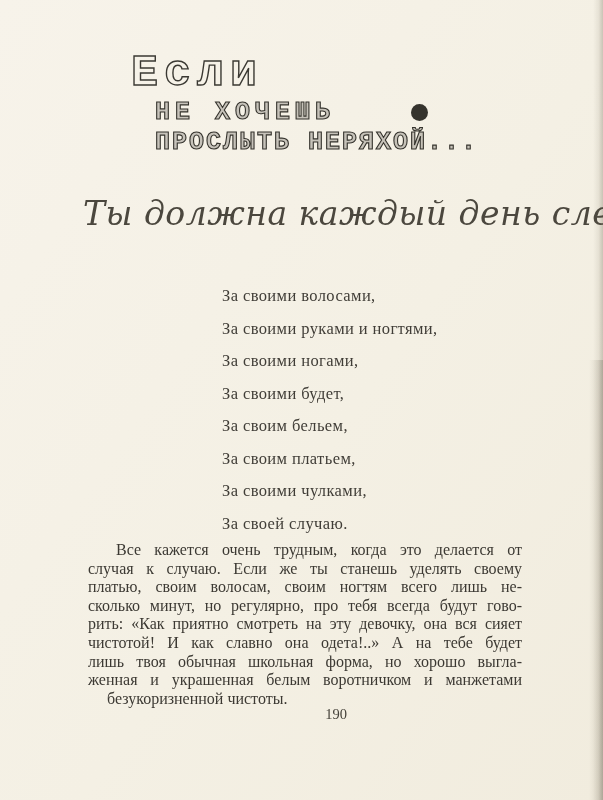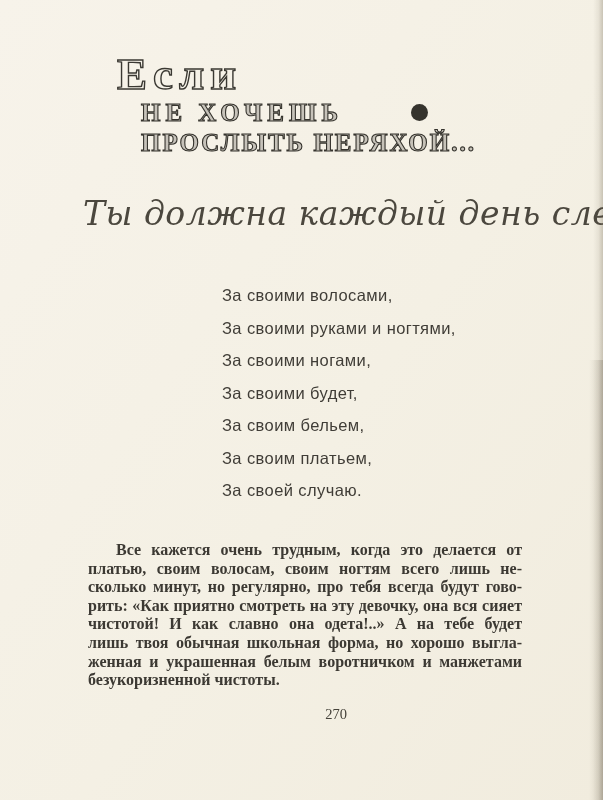--- a/index.html
+++ b/index.html
@@ -9,22 +9,22 @@
   }
   .page {
     position: relative;
     width: 603px; height: 800px;
     background: linear-gradient(125deg, #f7f3ea 0%, #f4f0e4 55%, #f1ecde 100%);
     overflow: hidden;
     color: #3c3933;
   }
   
   .title-block {
-    position: absolute; left: 117px; top: 50px;
-    font-family: Liberation Serif, serif;
+    position: absolute; left: 131px; top: 50px;
+    font-family: Liberation Mono, monospace;
     color: #3a3832;
   }
   .t1 {
     font-size: 45px; line-height: 48px;
     letter-spacing: 6px; font-weight: bold;
   }
   .t2, .t3 {
     margin-left: 24px;
     text-transform: uppercase;
     font-size: 25px; font-weight: bold;
@@ -48,40 +48,39 @@
     font-style: italic; font-weight: normal;
     font-size: 33px; line-height: 52px;
     color: #4b473e;
     white-space: nowrap;
     letter-spacing: 0.5px;
   }
   
   .care-list {
     position: absolute; left: 222px; top: 286px;
     margin: 0; padding: 0; list-style: none;
-    font-family: Liberation Sans, sans-serif;
+    font-family: Liberation Serif, serif;
     font-size: 16.5px; line-height: 19px;
     letter-spacing: 0.4px;
     color: #403d37;
   }
   .care-list li { margin-bottom: 13.5px; }
   
   .body-par {
     position: absolute; left: 88px; top: 541px; width: 434px;
     font-family: "Liberation Serif", serif;
     font-size: 16px; color: #3c3933;
   }
   .pline {
     line-height: 18.6px;
     text-align: justify;
     text-align-last: justify;
-    font-weight: bold;
   }
   .pline:first-child { text-indent: 28px; }
-  .pline:last-child { text-align-last: left; }
+  .pline:last-child { text-align-last: left; margin-left: 19px; }
   
   .page-number {
     position: absolute; left: 119px; top: 706px; width: 434px;
     text-align: center;
     font-family: "Liberation Serif", serif;
     font-size: 14.5px; color: #45423a;
   }
   
   .edge-shadow {
     position: absolute; right: 0; top: 0; width: 10px; height: 100%;
@@ -112,32 +111,34 @@
 
   <h2 class="script-heading">Ты должна каждый день следить:</h2>
 
   <ul class="care-list">
       <li>За своими волосами,</li>
       <li>За своими руками и ногтями,</li>
       <li>За своими ногами,</li>
       <li>За своими будет,</li>
       <li>За своим бельем,</li>
       <li>За своим платьем,</li>
+      <li>За своими чулками,</li>
       <li>За своей случаю.</li>
     </ul>
 
   <div class="body-par">
       <div class="pline">Все кажется очень трудным, когда это делается от</div>
+      <div class="pline">случая к случаю. Если же ты станешь уделять своему</div>
       <div class="pline">платью, своим волосам, своим ногтям всего лишь не-</div>
       <div class="pline">сколько минут, но регулярно, про тебя всегда будут гово-</div>
       <div class="pline">рить: «Как приятно смотреть на эту девочку, она вся сияет</div>
       <div class="pline">чистотой! И как славно она одета!..» А на тебе будет</div>
       <div class="pline">лишь твоя обычная школьная форма, но хорошо выгла-</div>
       <div class="pline">женная и украшенная белым воротничком и манжетами</div>
       <div class="pline">безукоризненной чистоты.</div>
     </div>
 
-  <div class="page-number">270</div>
+  <div class="page-number">190</div>
 
   <div class="edge-shadow"></div>
   <div class="edge-shadow-bottom"></div>
 
 </div>
 
 </body></html>

